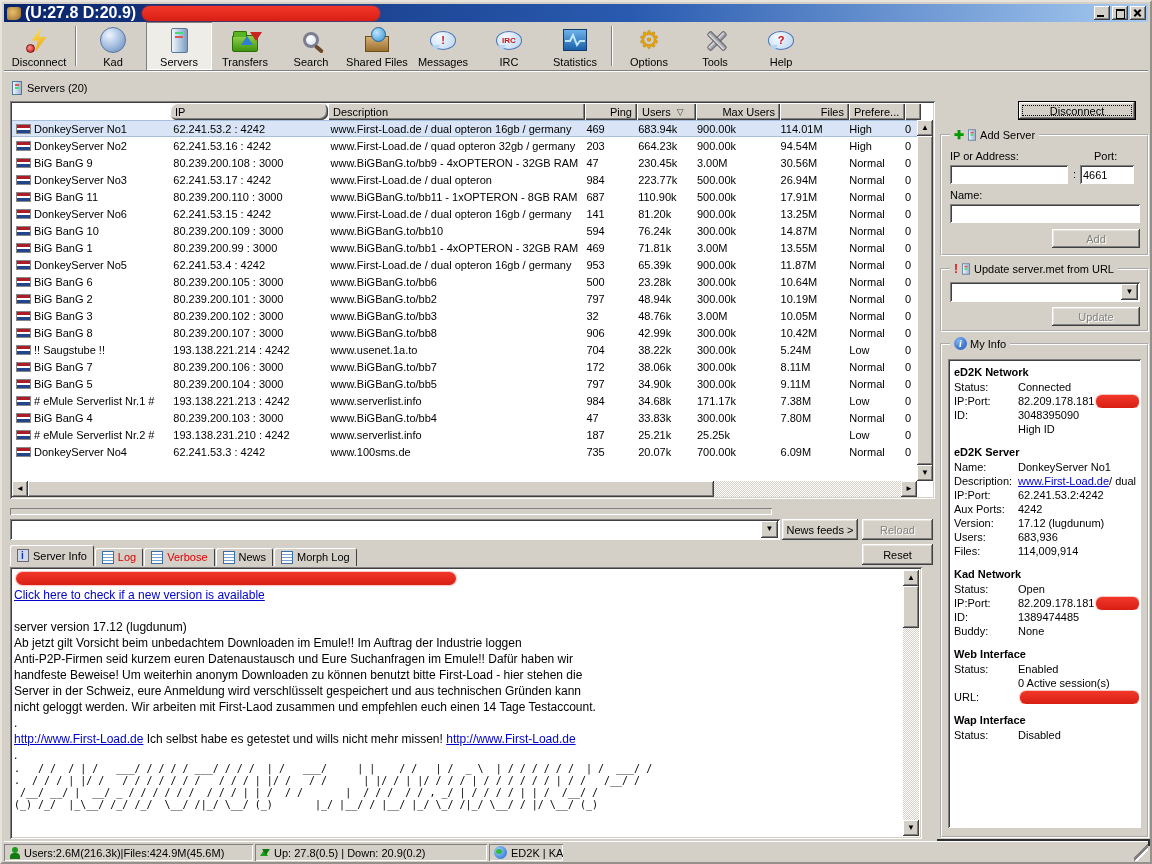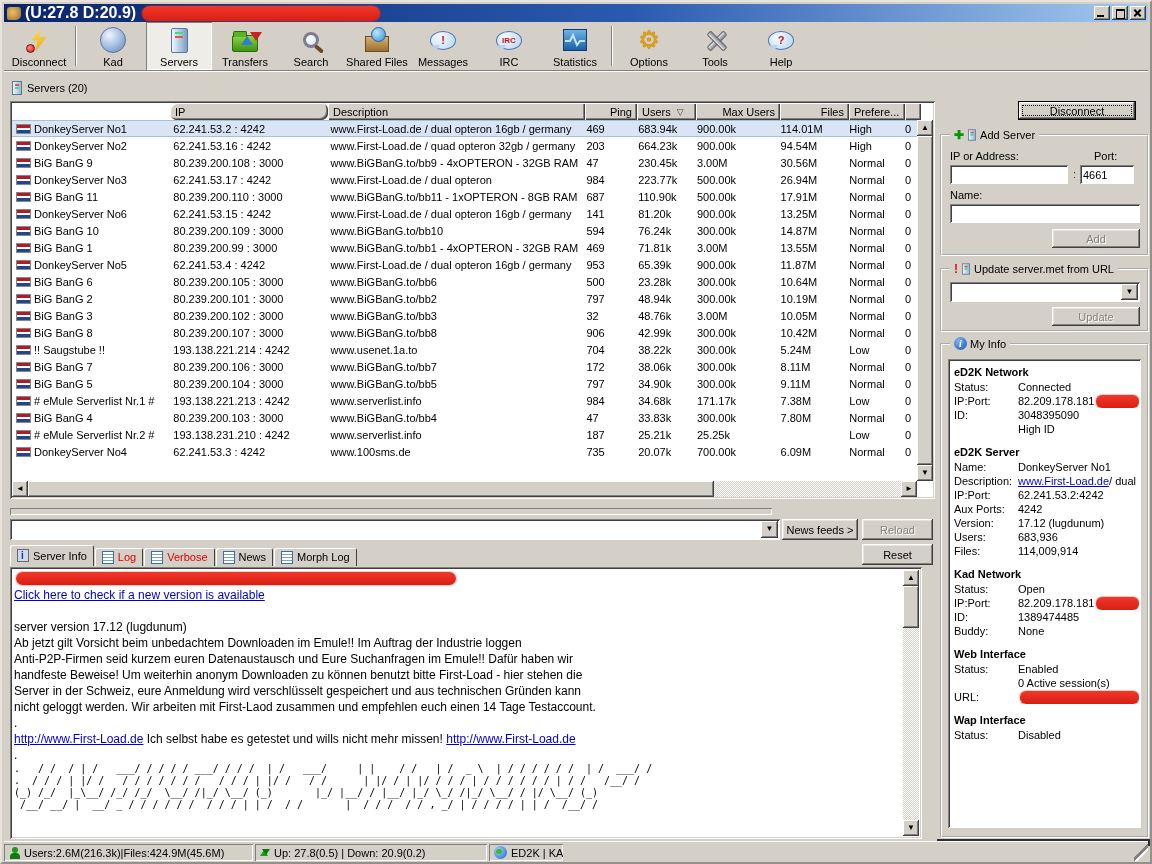--- a/index.html
+++ b/index.html
@@ -955,22 +955,22 @@
         <div class="tline">Ab jetzt gilt Vorsicht beim unbedachtem Downloaden im Emule!! Im Auftrag der Industrie loggen</div>
         <div class="tline">Anti-P2P-Firmen seid kurzem euren Datenaustausch und Eure Suchanfragen im Emule!! Dafür haben wir</div>
         <div class="tline">handfeste Beweise! Um weiterhin anonym Downloaden zu können benutzt bitte First-Load - hier stehen die</div>
         <div class="tline">Server in der Schweiz, eure Anmeldung wird verschlüsselt gespeichert und aus technischen Gründen kann</div>
         <div class="tline">nicht geloggt werden. Wir arbeiten mit First-Laod zusammen und empfehlen euch einen 14 Tage Testaccount.</div>
         <div class="tline">.</div>
         <div class="tline"><span class="link">http://www.First-Load.de</span><span> Ich selbst habe es getestet und wills nicht mehr missen! </span><span class="link">http://www.First-Load.de</span></div>
         <div class="tline">.</div>
         <div class="ascii">.   / /  / | /   ___/ / / / / ___/ / / /  | /   ___/     | |    / /   | /  _ \  | / / / / / /  | /  ___/ /</div>
         <div class="ascii">.  / / / | |/ /   / / / / / / /   / / / | |/ /   / /      | |/ / | |/ / / / | / / / / / / | / /   /__/ /</div>
+        <div class="ascii"> /__/ __/ |  __/ _ / / / / / /  / / / | | /  / /       |  / / /  / / , _/ | / / / / | | /  /__/ /</div>
         <div class="ascii">(_) /_/  |_\__/ /_/ /_/  \__/ /|_/ \__/ (_)       |_/ |__/ / |__/ |_/ \_/ /|_/ \__/ / |/ \__/ (_)</div>
-        <div class="ascii"> /__/ __/ |  __/ _ / / / / / /  / / / | | /  / /       |  / / /  / / , _/ | / / / / | | /  /__/ /</div>
       </div>
     <div class="sbar text-vscroll">
       <div class="sb-track" style="left:0;right:0;top:0;bottom:0;"></div>
       <div class="sb-btn" style="top:0;left:0;">▲</div>
       <div class="sb-thumb" style="top:16px;height:42px;left:0;width:16px;"></div>
       <div class="sb-btn" style="bottom:0;left:0;">▼</div>
     </div>
   </div>
 
   <div class="btn default" style="left:1016px;top:99px;width:118px;height:19px;">Disconnect</div>

